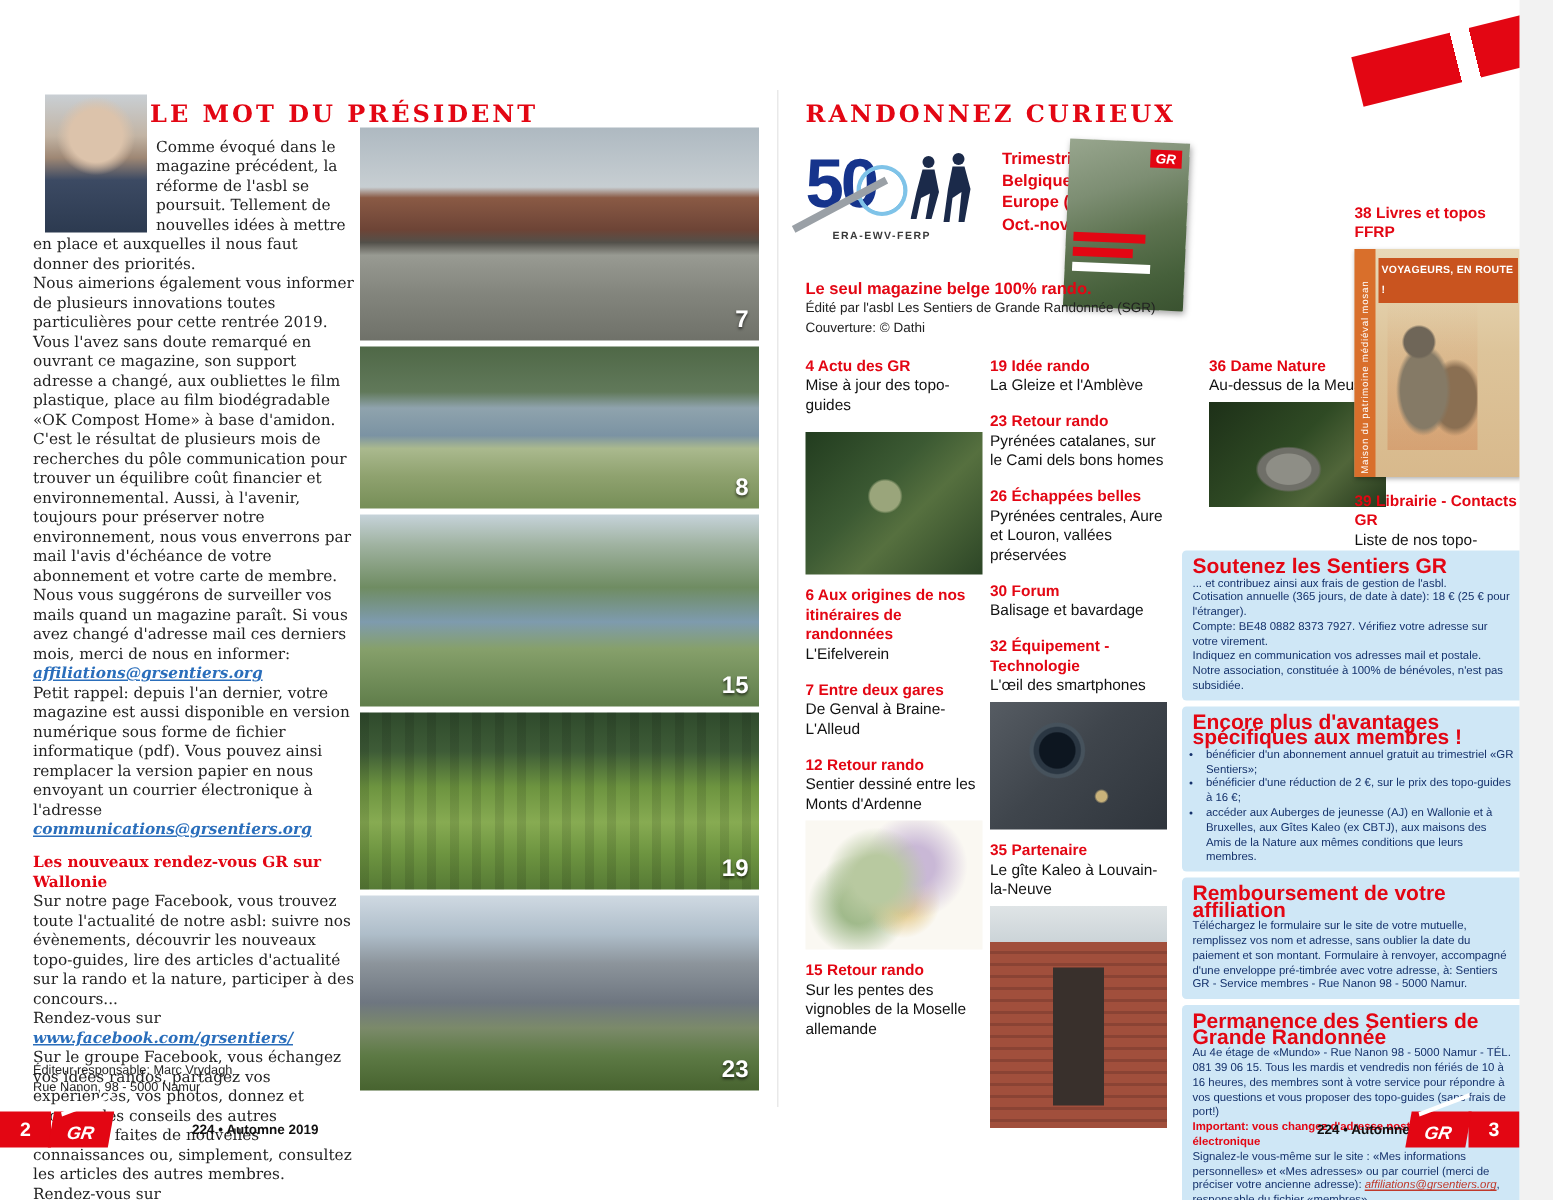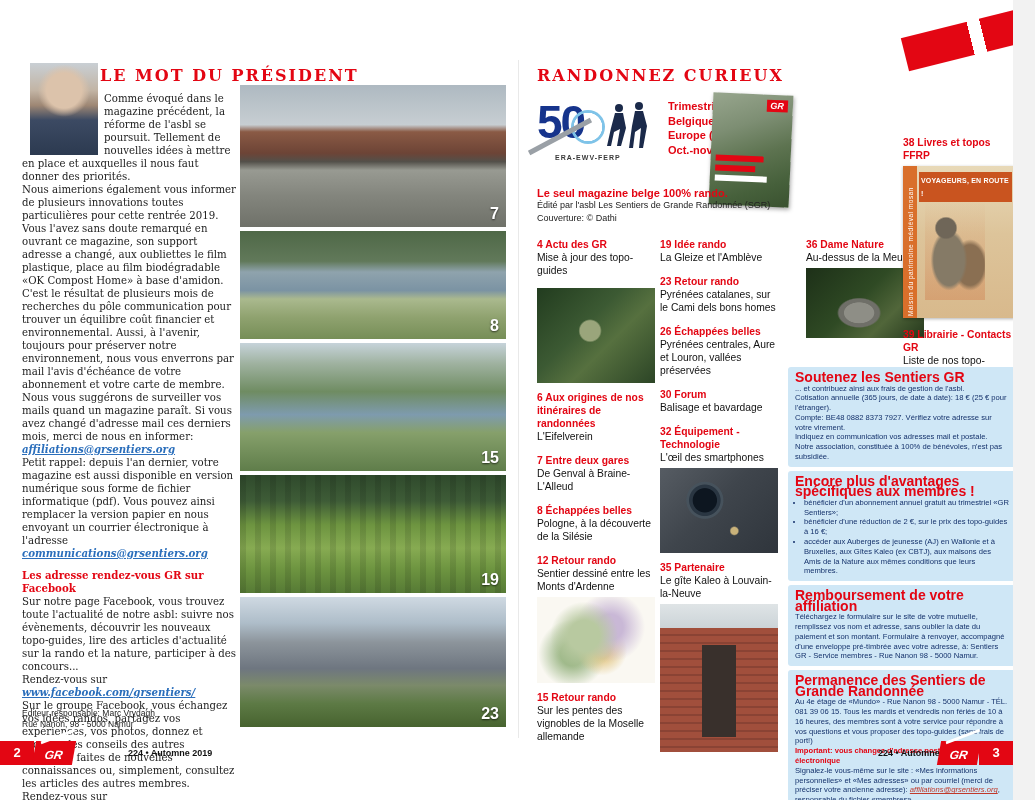--- a/index.html
+++ b/index.html
@@ -143,21 +143,21 @@
 
   <div class="president-photo"></div>
   <div class="abs slab-title left-title">LE MOT DU PRÉSIDENT</div>
 
   <div class="left-col">
     <div class="wrap-spacer"></div>
     <p>Comme évoqué dans le magazine précédent, la réforme de l'asbl se poursuit. Tellement de nouvelles idées à mettre en place et auxquelles il nous faut donner des priorités.</p>
     <p>Nous aimerions également vous informer de plusieurs innovations toutes particulières pour cette rentrée 2019. Vous l'avez sans doute remarqué en ouvrant ce magazine, son support adresse a changé, aux oubliettes le film plastique, place au film biodégradable «OK Compost Home» à base d'amidon. C'est le résultat de plusieurs mois de recherches du pôle communication pour trouver un équilibre coût financier et environnemental. Aussi, à l'avenir, toujours pour préserver notre environnement, nous vous enverrons par mail l'avis d'échéance de votre abonnement et votre carte de membre. Nous vous suggérons de surveiller vos mails quand un magazine paraît. Si vous avez changé d'adresse mail ces derniers mois, merci de nous en informer:</p>
     <p><span class="lnk">affiliations@grsentiers.org</span></p>
     <p><span>Petit rappel: depuis l'an dernier, votre magazine est aussi disponible en version numérique sous forme de fichier informatique (pdf). Vous pouvez ainsi remplacer la version papier en nous envoyant un courrier électronique à l'adresse </span><span class="lnk">communications@grsentiers.org</span></p>
-    <div class="fb-heading">Les adresse rendez-vous GR sur Facebook</div>
+    <div class="fb-heading">Les nouveaux rendez-vous GR sur Wallonie</div>
     <p>Sur notre page Facebook, vous trouvez toute l'actualité de notre asbl: suivre nos évènements, découvrir les nouveaux topo-guides, lire des articles d'actualité sur la rando et la nature, participer à des concours...</p>
     <p>Rendez-vous sur</p>
     <p><span class="lnk">www.facebook.com/grsentiers/</span></p>
     <p>Sur le groupe Facebook, vous échangez vos idées randos, partagez vos expériences, vos photos, donnez et recevez des conseils des autres membres, faites de nouvelles connaissances ou, simplement, consultez les articles des autres membres.</p>
     <p>Rendez-vous sur</p>
 
   </div>
 
   <div class="editor">
     <div>Éditeur responsable: Marc Vrydagh</div>
@@ -228,24 +228,20 @@
       <div class="toc-sub">Mise à jour des topo-guides</div>
     </div>
     <div class="toc-photo ph-forest"></div>
     <div class="toc-entry">
       <div class="toc-head"><span>6</span> <span>Aux origines de nos itinéraires de randonnées</span></div>
       <div class="toc-sub">L'Eifelverein</div>
     </div>
     <div class="toc-entry">
       <div class="toc-head"><span>7</span> <span>Entre deux gares</span></div>
       <div class="toc-sub">De Genval à Braine-L'Alleud</div>
-    </div>
-    <div class="toc-entry">
-      <div class="toc-head"><span>8</span> <span>Échappées belles</span></div>
-      <div class="toc-sub">Pologne, à la découverte de la Silésie</div>
     </div>
     <div class="toc-entry" style="margin-bottom:4px;">
       <div class="toc-head"><span>12</span> <span>Retour rando</span></div>
       <div class="toc-sub">Sentier dessiné entre les Monts d'Ardenne</div>
     </div>
     <div class="toc-photo ph-watercolor"></div>
     <div class="toc-entry">
       <div class="toc-head"><span>15</span> <span>Retour rando</span></div>
       <div class="toc-sub">Sur les pentes des vignobles de la Moselle allemande</div>
     </div>

